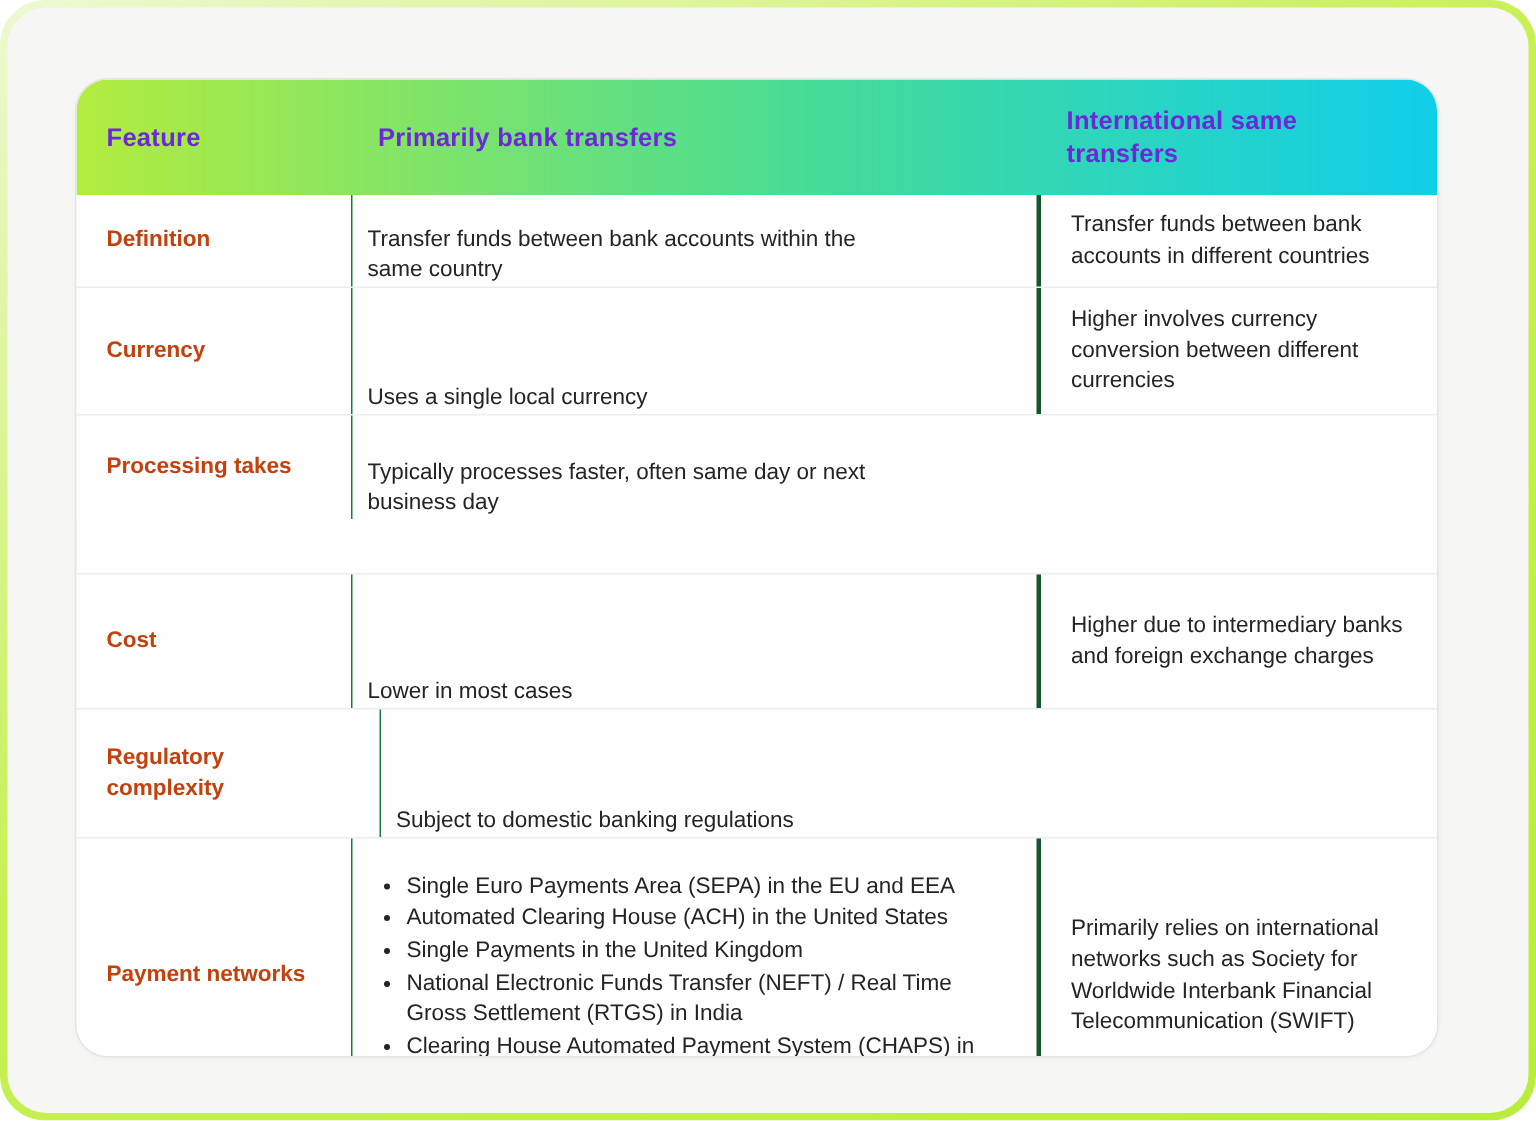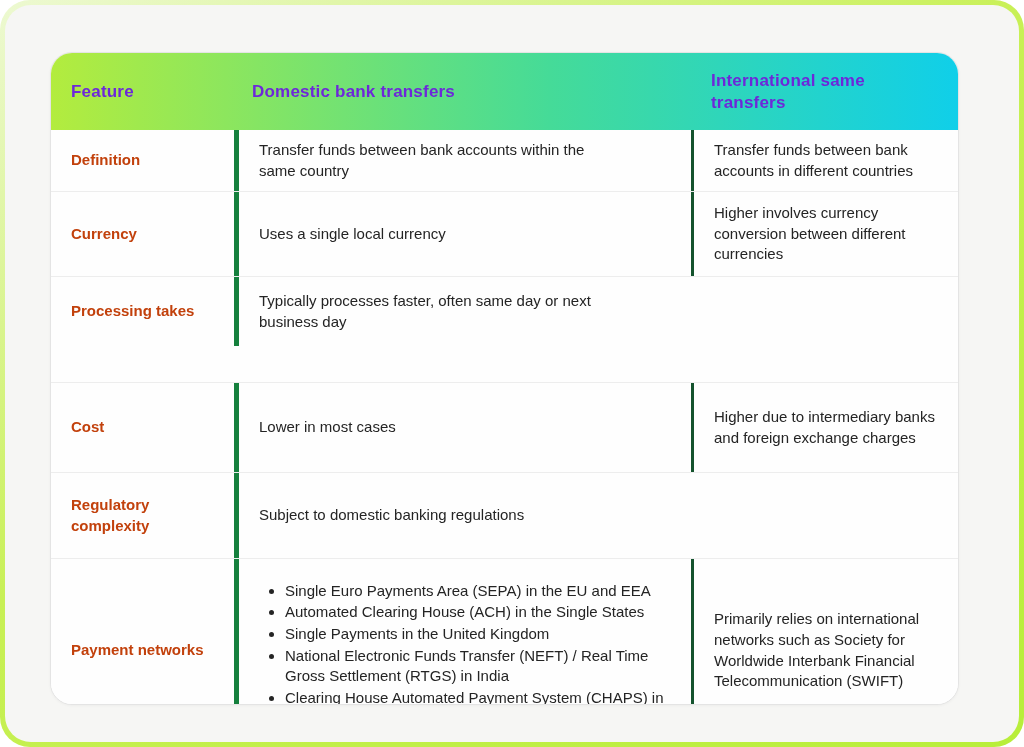--- a/index.html
+++ b/index.html
@@ -52,31 +52,31 @@
   .body-row { background: #fefefe; }
   .body-row + .body-row { border-top: 1px solid #ededed; }
   .cell {
     display: flex; align-items: center;
     font-size: 15px; color: #242424; line-height: 1.38;
   }
   .cell.feature {
     padding-left: 20px; padding-right: 14px;
     font-weight: 700; color: #c2410c;
   }
-  .cell.dom { border-left: 5px solid #15803d; padding-left: 20px; padding-right: 24px; }
+  .cell.dom { border-left: 1px solid #15803d; padding-left: 10px; padding-right: 24px; align-items: flex-end; }
   .cell.intl { border-left: 3px solid #14532d; padding-left: 20px; padding-right: 20px; }
   .cell.intl .txt { max-width: 240px; }
   .w-def { max-width: 345px; }
   .w-proc { max-width: 385px; }
 
   .r-def  { height: 61px; }
   .r-cur  { height: 85px; }
   .r-proc { height: 70px; }
   .r-cost { height: 90px; margin-top: 36px; }
-  .r-reg  { height: 86px; }
+  .r-reg  { height: 86px; gap: 19px; }
   .r-pay  { height: 184px; }
 
   .pay-dom {
     flex-direction: column;
     align-items: flex-start;
     justify-content: center;
   }
   .pay-dom ul {
     margin-top: 9px;
     padding-left: 26px;
@@ -86,21 +86,21 @@
 </style>
 </head>
 <body>
 
 <div class="frame">
   <div class="frame-inner">
     <div class="card">
 
       <div class="grid-row header">
         <div class="hcell c1">Feature</div>
-        <div class="hcell c2">Domestic bank transfers</div>
+        <div class="hcell c2">Primarily bank transfers</div>
         <div class="hcell c3">International same transfers</div>
       </div>
 
       <div class="grid-row body-row r-def">
         <div class="cell feature">Definition</div>
         <div class="cell dom">
             <span class="txt w-def">Transfer funds between bank accounts within the same country</span>
           </div>
         <div class="cell intl">
             <span class="txt">Transfer funds between bank accounts in different countries</span>
@@ -139,21 +139,21 @@
         <div class="cell dom">
             <span class="txt">Subject to domestic banking regulations</span>
           </div>
       </div>
 
       <div class="grid-row body-row r-pay">
         <div class="cell feature">Payment networks</div>
         <div class="cell dom pay-dom">
           <ul>
             <li>Single Euro Payments Area (SEPA) in the EU and EEA</li>
-            <li>Automated Clearing House (ACH) in the Single States</li>
+            <li>Automated Clearing House (ACH) in the United States</li>
             <li>Single Payments in the United Kingdom</li>
             <li>National Electronic Funds Transfer (NEFT) / Real Time Gross Settlement (RTGS) in India</li>
             <li>Clearing House Automated Payment System (CHAPS) in the UK</li>
           </ul>
         </div>
         <div class="cell intl">
             <span class="txt">Primarily relies on international networks such as Society for Worldwide Interbank Financial Telecommunication (SWIFT)</span>
           </div>
       </div>
 

